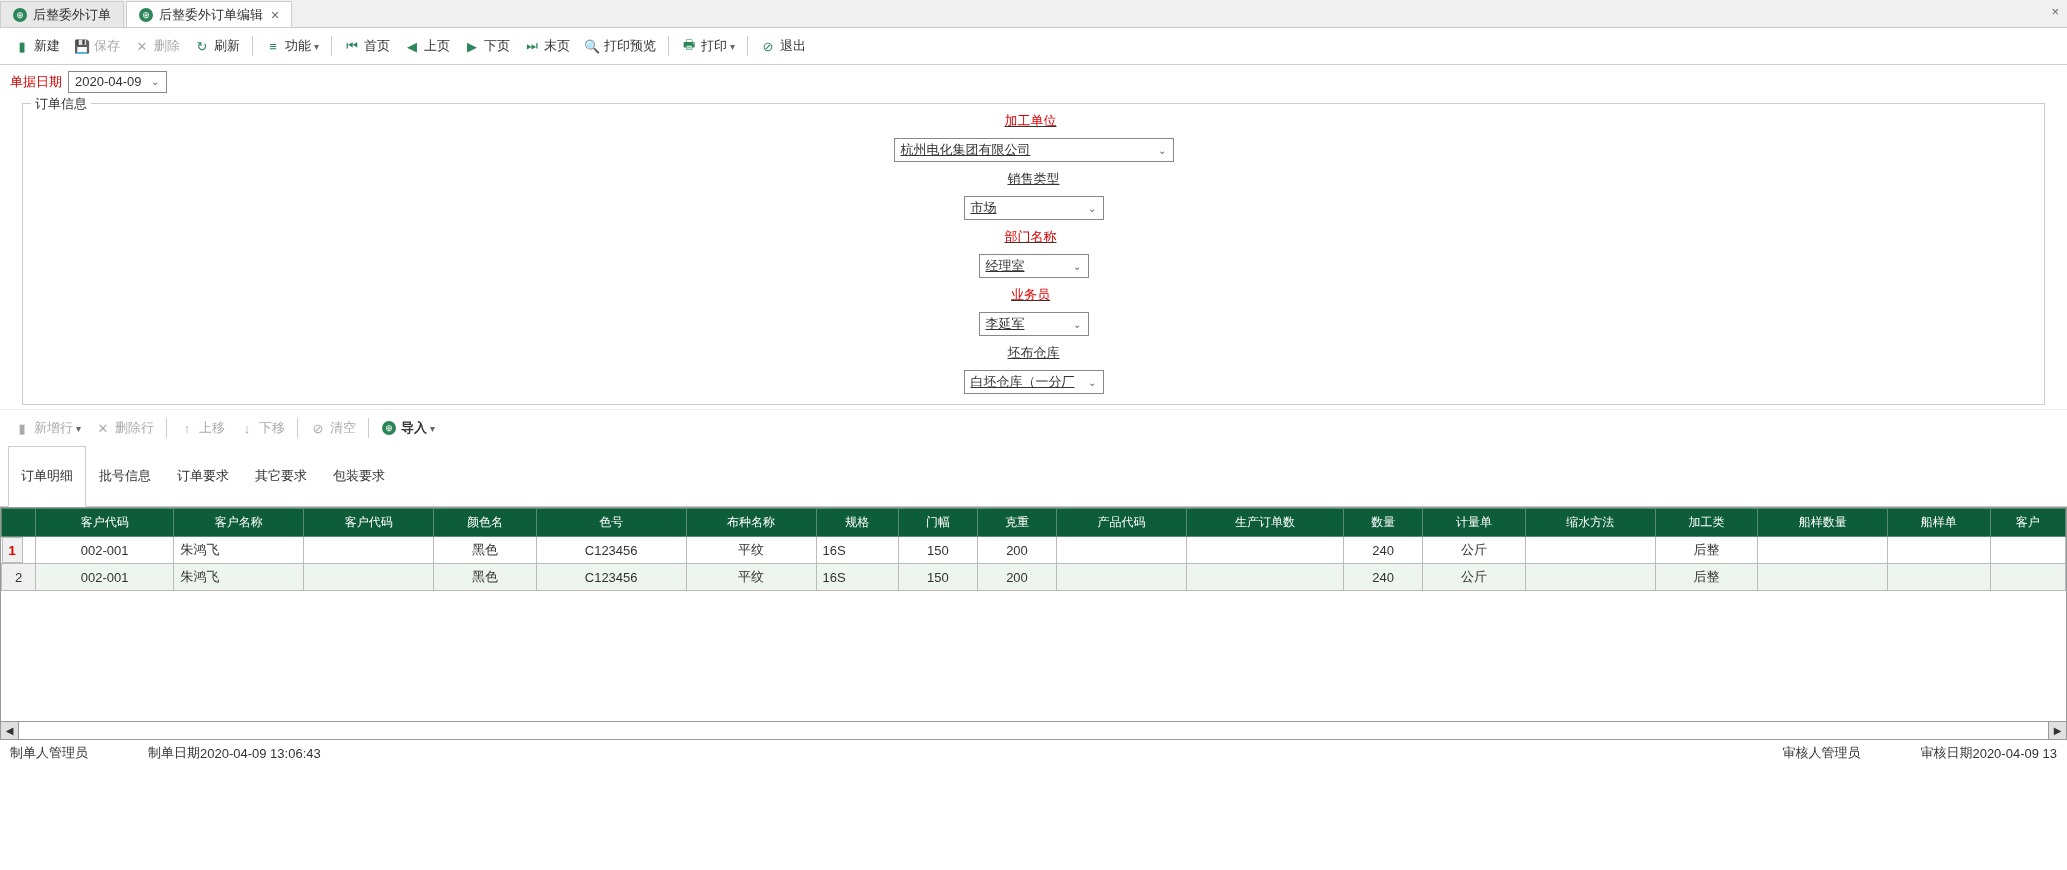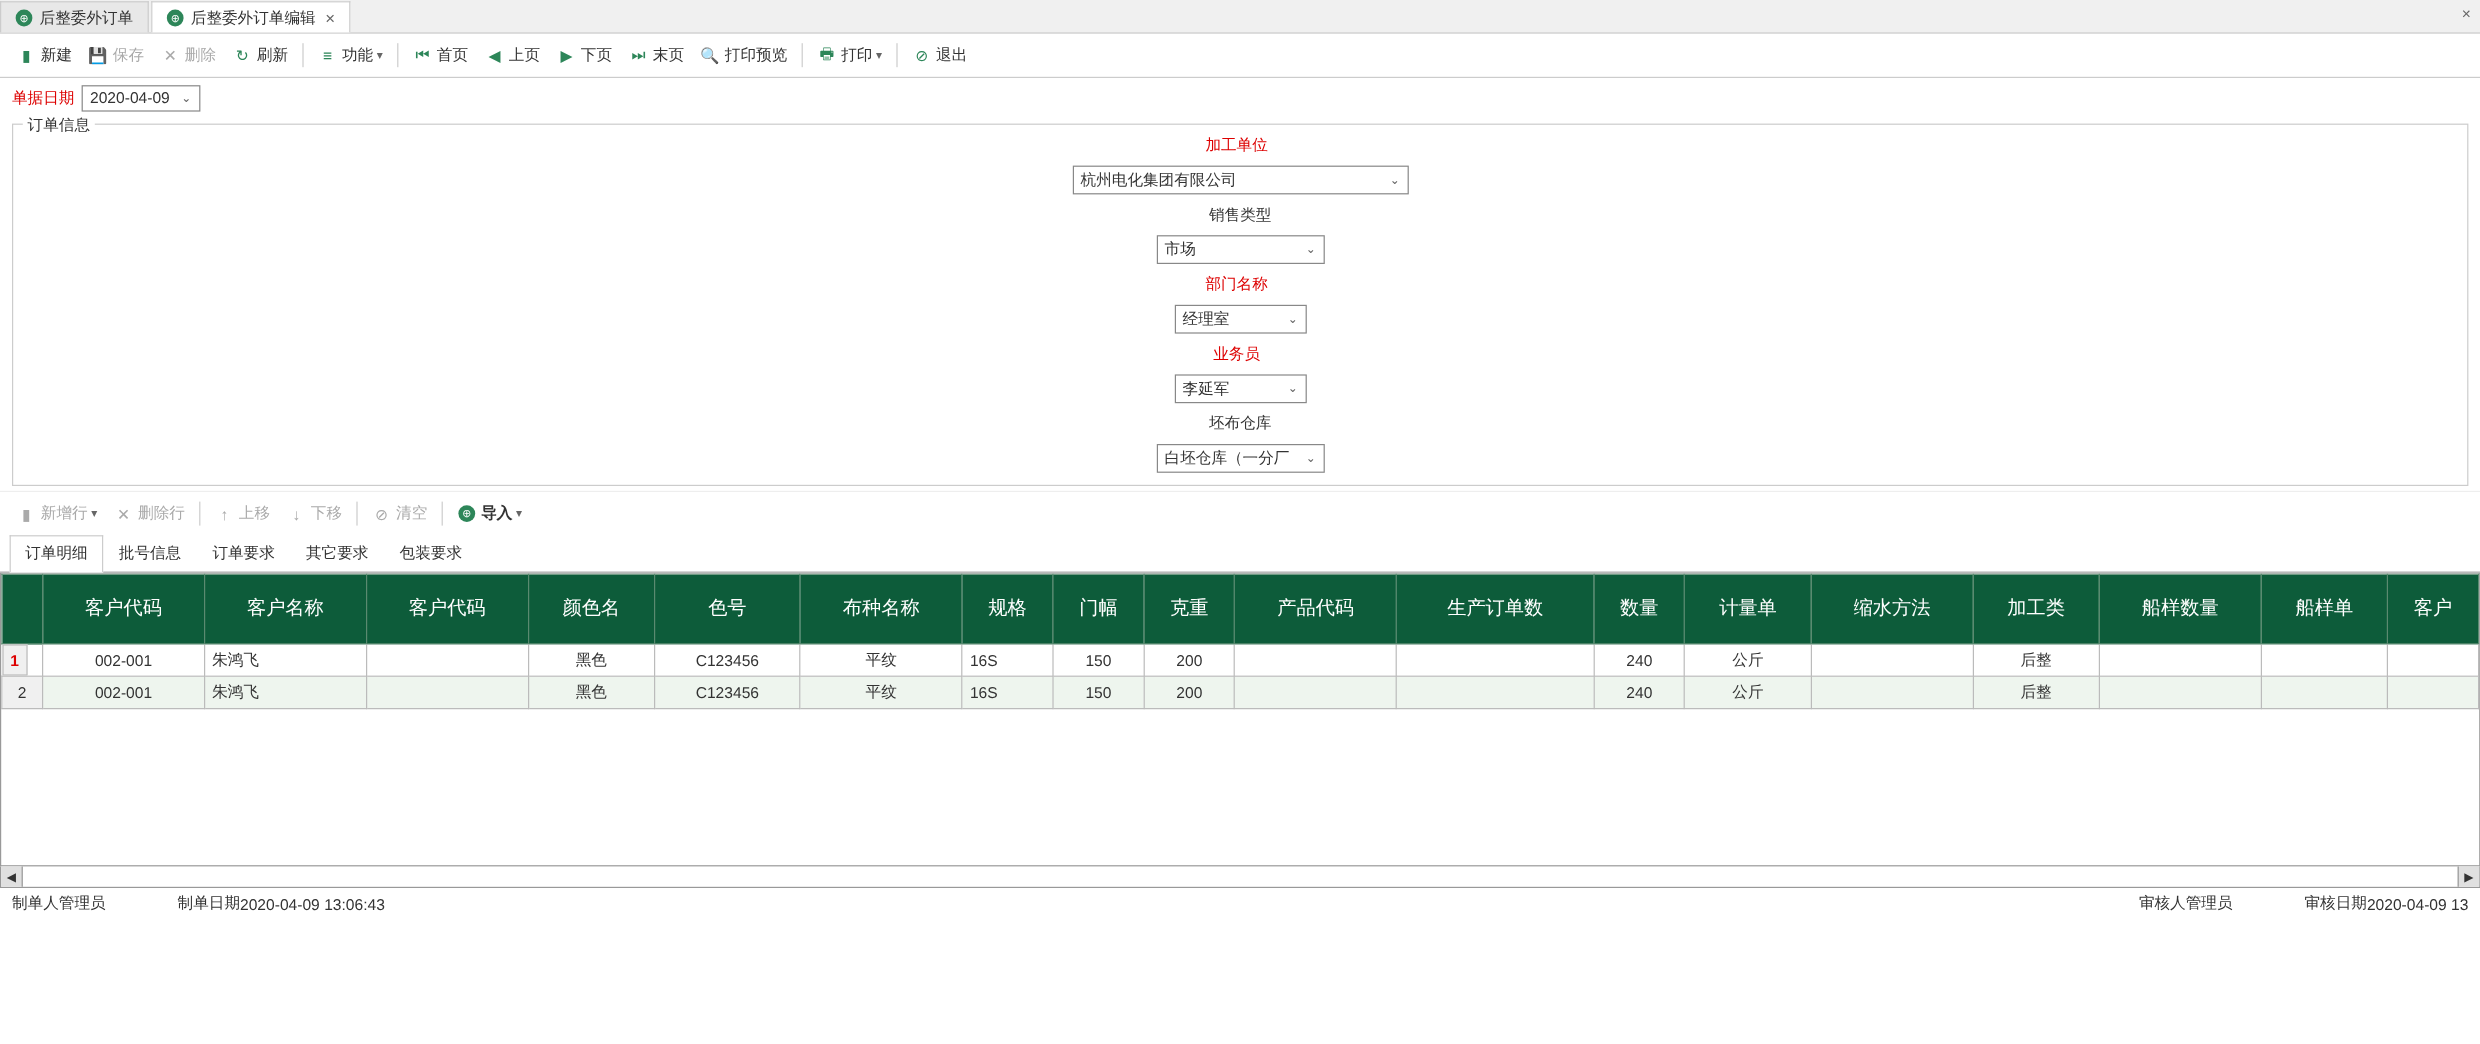--- a/index.html
+++ b/index.html
@@ -22,41 +22,41 @@
 .dd-arrow { font-size: 10px; margin-left: 3px; color: #666; }
 
 .date-row { display: flex; align-items: center; padding: 6px 10px; }
 .label-red { color: #d00; margin-right: 6px; }
 .date-input { border: 1px solid #888; padding: 2px 24px 2px 6px; height: 22px; position: relative; background: #fff; }
 .date-input .dd-arrow { position: absolute; right: 6px; top: 4px; }
 .date-row-right { margin-left: auto; display: flex; align-items: center; gap: 8px; }
 .stamp { font-family: "KaiTi", serif; font-size: 26px; color: #d00; font-weight: bold; font-style: italic; }
 .doc-no-input { border: 1px solid #ccc; background: #f5f5f5; padding: 3px 10px; height: 24px; color: #555; }
 
-.fieldset { border: 1px solid #ccc; margin: 4px 10px; padding: 8px 10px 10px; position: relative; }
+.fieldset { border: 1px solid #ccc; margin: 4px 22px; padding: 8px 10px 10px; position: relative; text-decoration: underline; }
 .fieldset-legend { position: absolute; top: -9px; left: 8px; background: #fff; padding: 0 4px; font-size: 13px; }
 .form-rows { display: flex; flex-direction: column; gap: 8px; }
 .form-row { display: flex; align-items: center; gap: 8px; flex-direction: column; }
 .label-n { color: #333; }
 .sel { border: 1px solid #888; padding: 2px 22px 2px 6px; height: 24px; background: #fff; position: relative; display: inline-flex; align-items: center; }
 .sel .dd-arrow { position: absolute; right: 6px; }
 .sel-wide { width: 280px; }
 .sel-mid { width: 140px; }
 .sel-sm { width: 110px; }
 .textarea { border: 1px solid #888; width: 500px; height: 96px; background: #fff; }
 
 .sub-toolbar { display: flex; align-items: center; padding: 6px 8px; border-top: 1px solid #eee; gap: 2px; }
 
 .sub-tabs { display: flex; border-bottom: 1px solid #ccc; padding-left: 8px; }
-.sub-tab { padding: 5px 12px; border: 1px solid transparent; cursor: pointer; }
+.sub-tab { padding: 20px 12px; border: 1px solid transparent; cursor: pointer; }
 .sub-tab.active { border: 1px solid #ccc; border-bottom: 1px solid #fff; background: #fff; margin-bottom: -1px; }
 
 .grid-wrap { overflow-x: auto; border: 1px solid #999; margin: 0; }
 .grid { border-collapse: collapse; width: 100%; min-width: 1560px; }
-.grid th { background: #0d5c3a; color: #fff; padding: 18px 4px; border: 1px solid #5a8a70; font-weight: normal; font-size: 16px; white-space: nowrap; }
+.grid th { background: #0d5c3a; color: #fff; padding: 5px 4px; border: 1px solid #5a8a70; font-weight: normal; font-size: 12px; white-space: nowrap; }
 .grid td { border: 1px solid #bbb; padding: 4px 6px; text-align: center; height: 26px; }
 .grid tr.r0 td { background: #fff; }
 .grid tr.r1 td { background: #eef5ee; }
 .row-num { background: #f0f0f0 !important; border-right: 2px solid #999; }
 .row-num.sel { color: #d00; font-weight: bold; }
 .grid td.al { text-align: left; }
 .grid-empty { height: 130px; }
 
 .hscroll { display: flex; align-items: center; border: 1px solid #999; border-top: none; height: 18px; }
 .hscroll-btn { width: 18px; height: 100%; background: #e0e0e0; border-right: 1px solid #999; display: flex; align-items: center; justify-content: center; font-size: 10px; cursor: pointer; }

